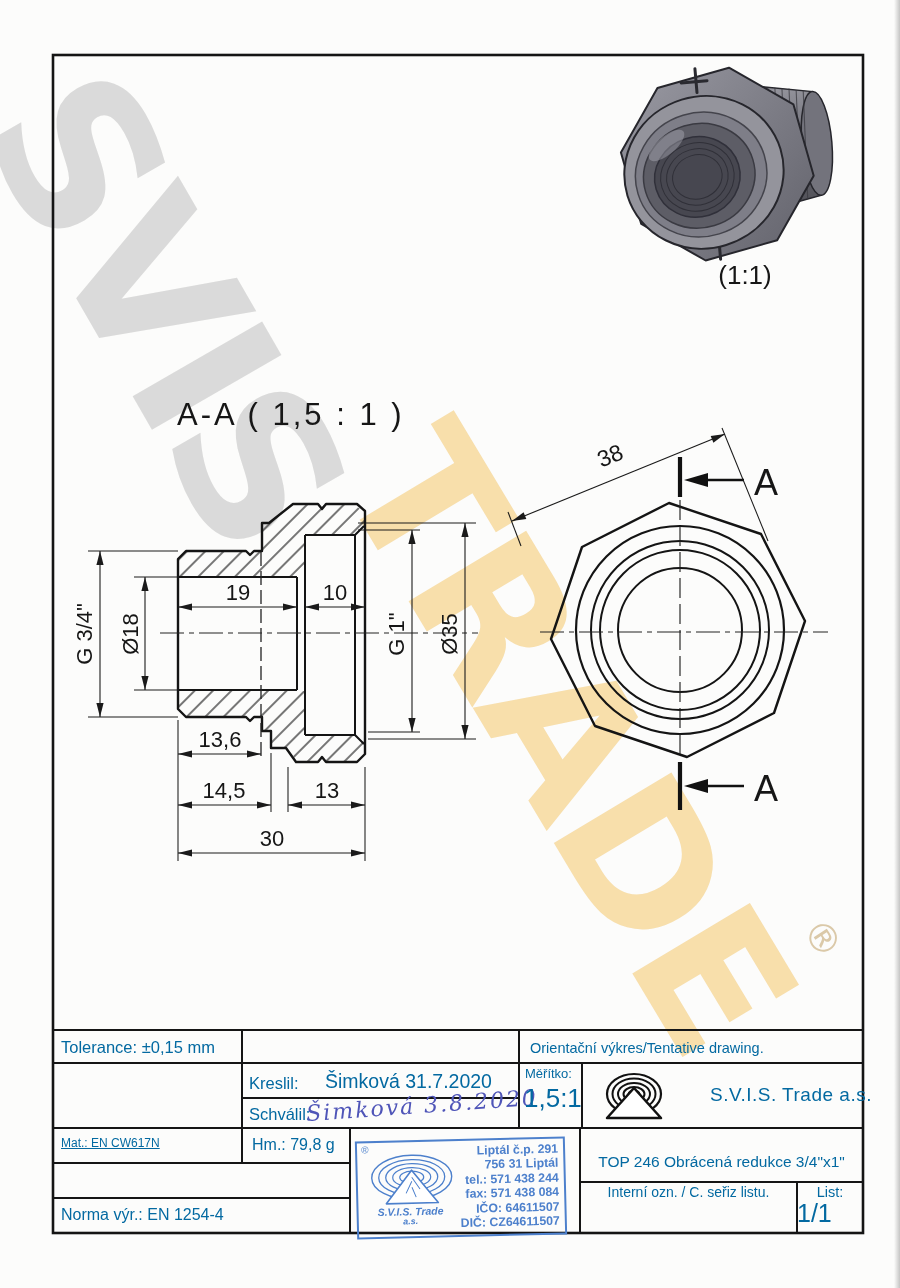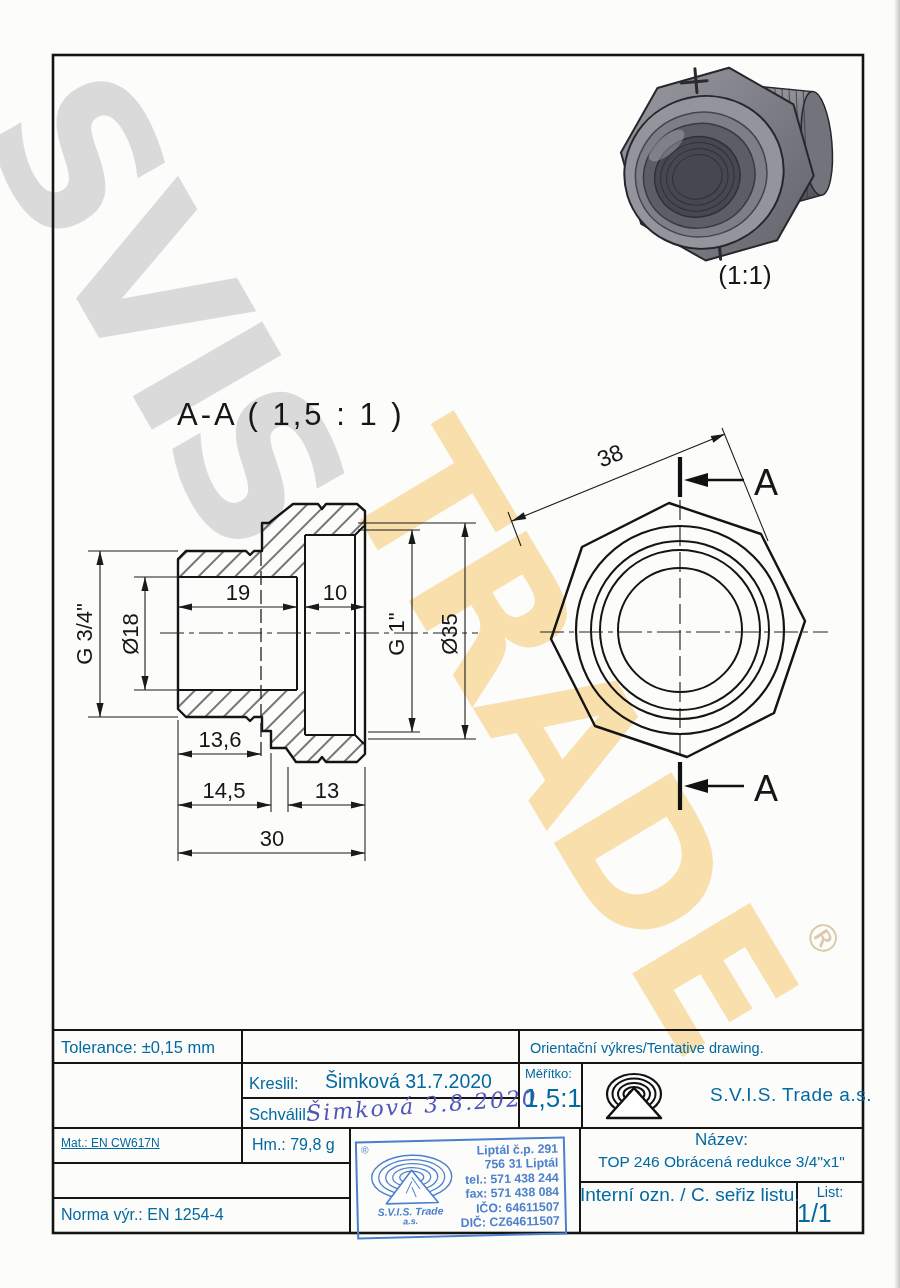--- a/index.html
+++ b/index.html
@@ -27,21 +27,21 @@
   .sig{left:306px;top:1093px;font-size:22px;color:#4f55b8;letter-spacing:2px;
        font-family:"DejaVu Serif",serif;font-style:italic;transform:rotate(-4deg);}
   .ml{left:525px;top:1066px;font-size:13px;}
   .mv{left:524px;top:1083px;font-size:26px;}
   .company{left:690px;top:1084px;font-size:19px;letter-spacing:.5px;margin-left:20px;}
   .mat{left:61px;top:1136px;font-size:12px;text-decoration:underline;}
   .hm{left:252px;top:1136px;font-size:16px;}
   .norma{left:61px;top:1206px;font-size:16px;}
   .nzl{left:580px;top:1130px;width:283px;text-align:center;font-size:17px;}
   .nzv{left:580px;top:1153px;width:283px;text-align:center;font-size:15.5px;}
-  .inl{left:580px;top:1184px;width:217px;text-align:center;font-size:19px;}
+  .inl{left:580px;top:1184px;width:217px;text-align:center;font-size:14px;}
   .inv{left:580px;top:1197px;width:217px;text-align:center;font-size:27px;letter-spacing:1px;}
   .lsl{left:797px;top:1184px;width:66px;text-align:center;font-size:14.5px;}
   .lsv{left:797px;top:1199px;width:46px;text-align:left;font-size:25px;}
   
   .stamp{position:absolute;left:356px;top:1139px;width:206px;height:94px;
          border:2px solid #4d80cc;transform:rotate(-1.4deg);color:#4d80cc;}
   .stamp-reg{position:absolute;left:4px;top:1px;font-size:10px;}
   .stamp-logo{position:absolute;left:10px;top:11px;}
   .stamp-logo-text{position:absolute;left:0;top:64px;width:104px;text-align:center;
                    font-size:10.5px;font-style:italic;font-weight:bold;line-height:1.05;}
@@ -242,21 +242,20 @@
   <div class="t kl">Kreslil:</div>
   <div class="t kv">Šimková 31.7.2020</div>
   <div class="t sl">Schválil:</div>
   <div class="t sig">Šimková 3.8.2020</div>
   <div class="t ml">Měřítko:</div>
   <div class="t mv">1,5:1</div>
   <div class="t company">S.V.I.S. Trade a.s.</div>
   <div class="t mat">Mat.: EN CW617N</div>
   <div class="t hm">Hm.: 79,8 g</div>
   <div class="t norma">Norma výr.: EN 1254-4</div>
-  <div class="t nzl">Název:</div>
   <div class="t nzv">TOP 246 Obrácená redukce 3/4"x1"</div>
   <div class="t inl">Interní ozn. / C. seřiz listu.</div>
   <div class="t lsl">List:</div>
   <div class="t lsv">1/1</div>
 
   <div class="stamp">
     <span class="stamp-reg">®</span>
     <svg class="stamp-logo" width="88" height="54" viewBox="0 0 88 54">
       <g fill="none" stroke="#4d80cc">
         <ellipse cx="44" cy="24" rx="40" ry="22" stroke-width="1.4"></ellipse>

